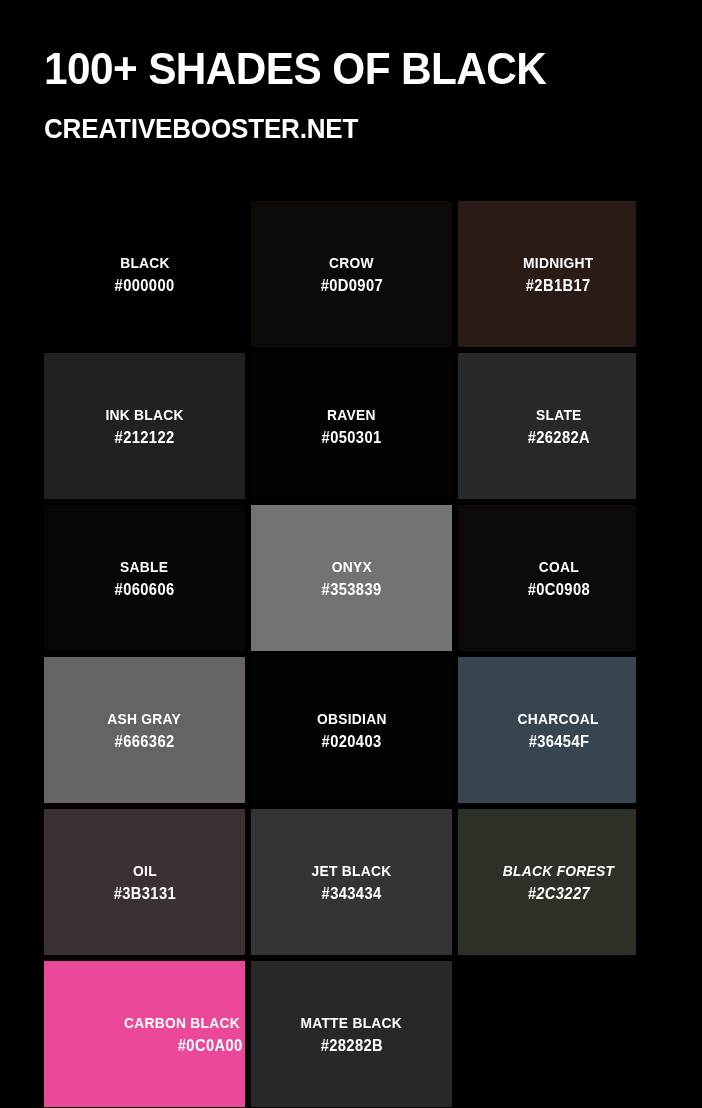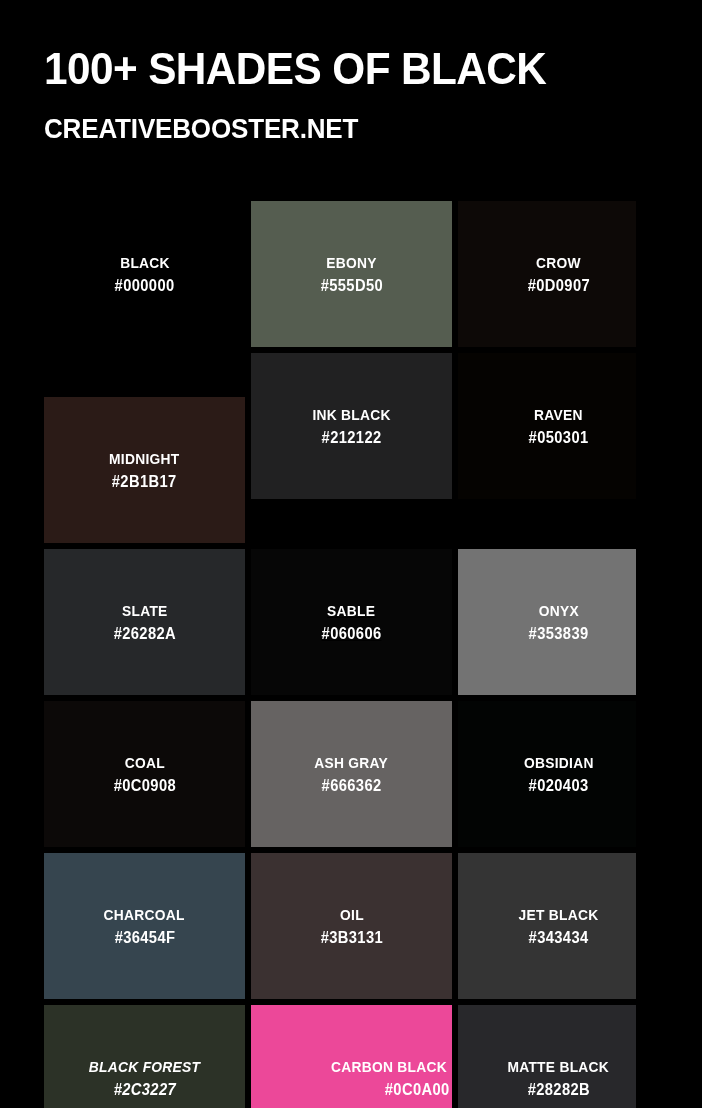--- a/index.html
+++ b/index.html
@@ -108,29 +108,25 @@
   <div class="header">
     <h1 class="header-title">100+ SHADES OF BLACK</h1>
     <h2 class="header-subtitle">CREATIVEBOOSTER.NET</h2>
   </div>
 
   <div class="grid" id="swatch-grid">
       <div class="swatch" style="background: rgb(0, 0, 0);">
         <div class="swatch-name">BLACK</div>
         <div class="swatch-hex">#000000</div>
       </div>
-      <div class="swatch" style="background: rgb(85, 93, 80);">
-        <div class="swatch-name">EBONY</div>
-        <div class="swatch-hex">#555D50</div>
-      </div>
       <div class="swatch" style="background: rgb(13, 9, 7);">
         <div class="swatch-name">CROW</div>
         <div class="swatch-hex">#0D0907</div>
       </div>
-      <div class="swatch" style="background: rgb(43, 27, 23); margin-top: 44px;">
+      <div class="swatch" style="background: rgb(43, 27, 23);">
         <div class="swatch-name">MIDNIGHT</div>
         <div class="swatch-hex">#2B1B17</div>
       </div>
       <div class="swatch" style="background: rgb(33, 33, 34);">
         <div class="swatch-name">INK BLACK</div>
         <div class="swatch-hex">#212122</div>
       </div>
       <div class="swatch" style="background: rgb(5, 3, 1);">
         <div class="swatch-name">RAVEN</div>
         <div class="swatch-hex">#050301</div>

